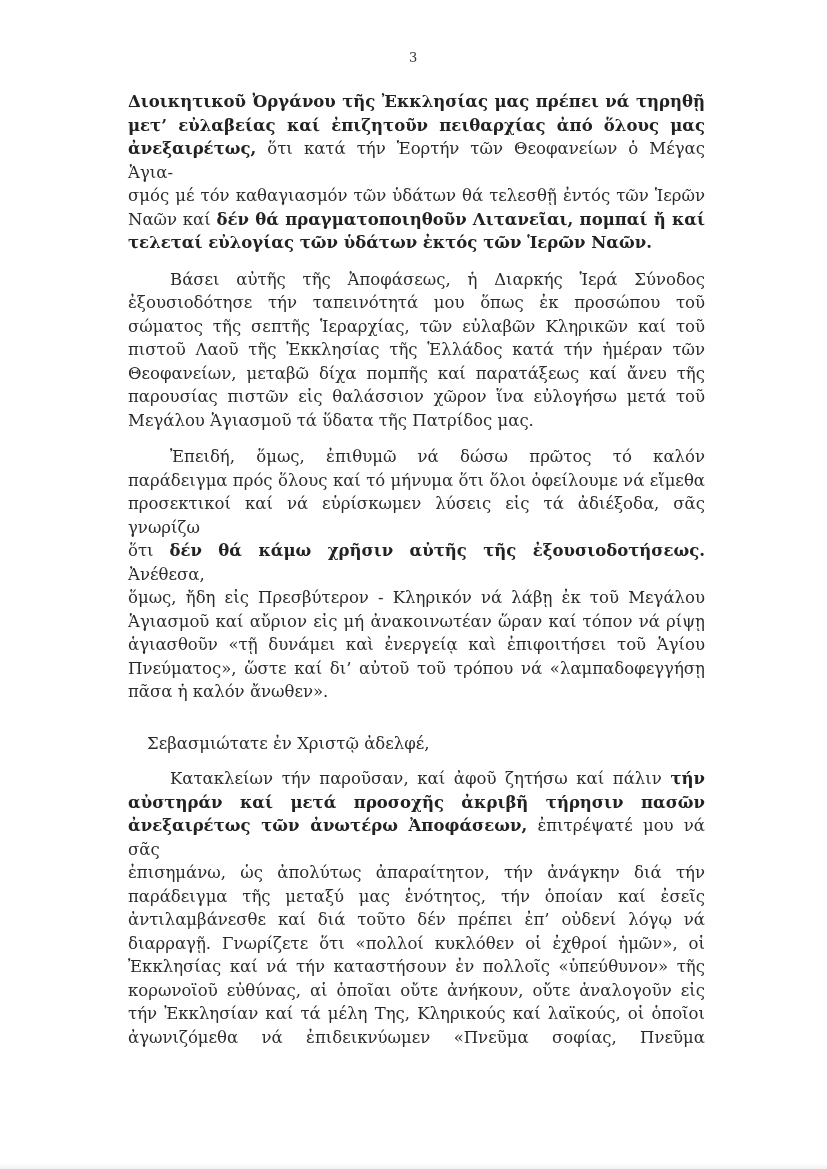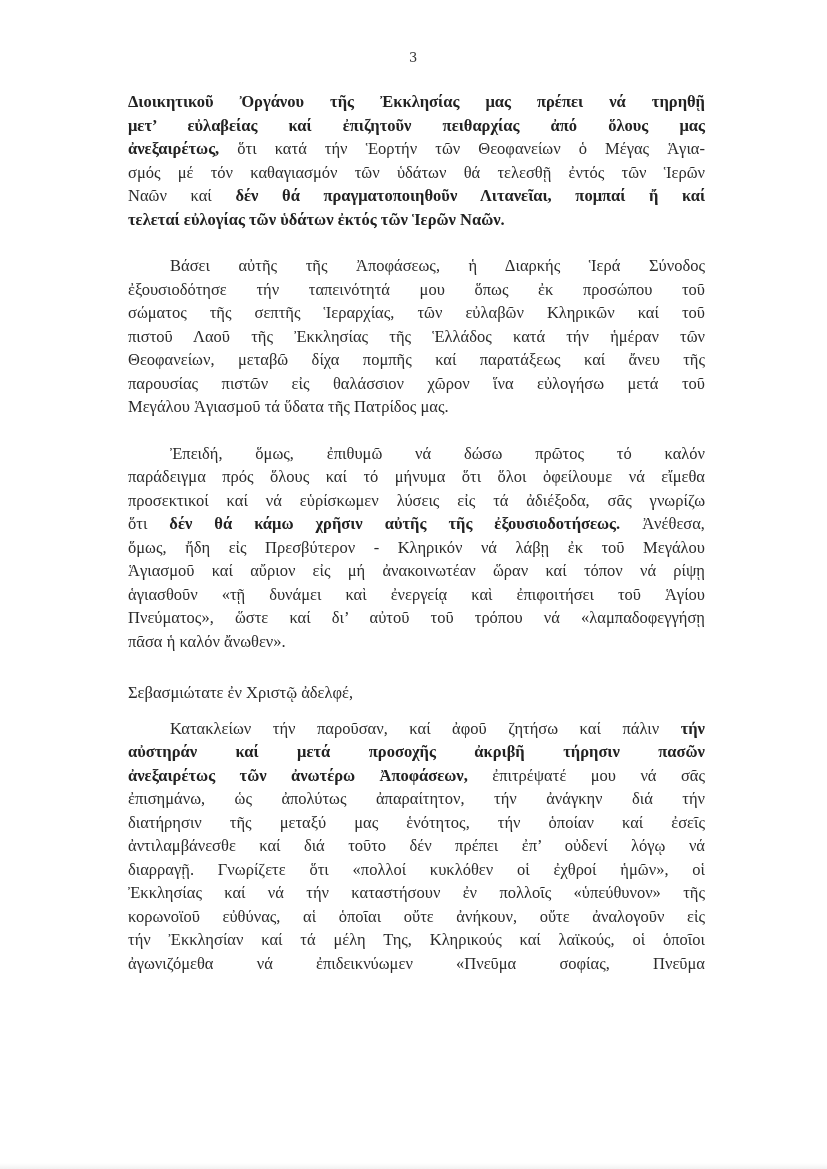--- a/index.html
+++ b/index.html
@@ -15,24 +15,24 @@
     position:absolute; top:50px; left:0; width:100%;
     text-align:center; font-size:13px; color:#333333;
     letter-spacing:0.5px;
   }
   .text-block {
     position:absolute; left:128px; top:90px; width:577px;
     font-size:16.5px; line-height:23.5px;
     text-align:justify;
   }
   .para { margin:0; }
-  .para.body + .para.body { margin-top:23px; }
-  .para.salutation { margin-top:28px; }
+  .para.body + .para.body { margin-top:13px; }
+  .para.salutation { margin-top:28px;margin-left:19px; }
   .para.body-tight { margin-top:12px; }
-  .line { text-align:justify; text-align-last:justify;font-family:Liberation Serif, serif; }
+  .line { text-align:justify; text-align-last:justify; }
   .line.no-just { text-align-last:left; }
   .line.indent { text-indent:42px; }
   .b { font-weight:bold; color:#222222; }
   .scan-edge {
     position:absolute; left:0; bottom:0; width:100%; height:6px;
     background:linear-gradient(to bottom, rgba(0,0,0,0), rgba(0,0,0,0.05));
   }
 </style>
 </head>
 <body>
@@ -69,21 +69,21 @@
         <div class="line no-just"><span>πᾶσα ἡ καλόν ἄνωθεν».</span></div>
       </div>
       <div class="para salutation">
         <div class="line no-just"><span>Σεβασμιώτατε ἐν Χριστῷ ἀδελφέ,</span></div>
       </div>
       <div class="para body-tight">
         <div class="line indent"><span>Κατακλείων τήν παροῦσαν, καί ἀφοῦ ζητήσω καί πάλιν </span><span class="b">τήν</span></div>
         <div class="line"><span class="b">αὐστηράν καί μετά προσοχῆς ἀκριβῆ τήρησιν πασῶν</span></div>
         <div class="line"><span class="b">ἀνεξαιρέτως τῶν ἀνωτέρω Ἀποφάσεων,</span><span> ἐπιτρέψατέ μου νά σᾶς</span></div>
         <div class="line"><span>ἐπισημάνω, ὡς ἀπολύτως ἀπαραίτητον, τήν ἀνάγκην διά τήν</span></div>
-        <div class="line"><span>διατήρησιν τῆς μεταξύ μας ἑνότητος, τήν ὁποίαν καί ἐσεῖς</span></div>
+        <div class="line"><span>παράδειγμα τῆς μεταξύ μας ἑνότητος, τήν ὁποίαν καί ἐσεῖς</span></div>
         <div class="line"><span>ἀντιλαμβάνεσθε καί διά τοῦτο δέν πρέπει ἐπ’ οὐδενί λόγῳ νά</span></div>
         <div class="line"><span>διαρραγῇ. Γνωρίζετε ὅτι «πολλοί κυκλόθεν οἱ ἐχθροί ἡμῶν», οἱ</span></div>
         <div class="line"><span>Ἐκκλησίας καί νά τήν καταστήσουν ἐν πολλοῖς «ὑπεύθυνον» τῆς</span></div>
         <div class="line"><span>κορωνοϊοῦ εὐθύνας, αἱ ὁποῖαι οὔτε ἀνήκουν, οὔτε ἀναλογοῦν εἰς</span></div>
         <div class="line"><span>τήν Ἐκκλησίαν καί τά μέλη Της, Κληρικούς καί λαϊκούς, οἱ ὁποῖοι</span></div>
         <div class="line"><span>ἀγωνιζόμεθα νά ἐπιδεικνύωμεν «Πνεῦμα σοφίας, Πνεῦμα</span></div>
       </div>
     </div>
   <div class="scan-edge"></div>
 </div>

